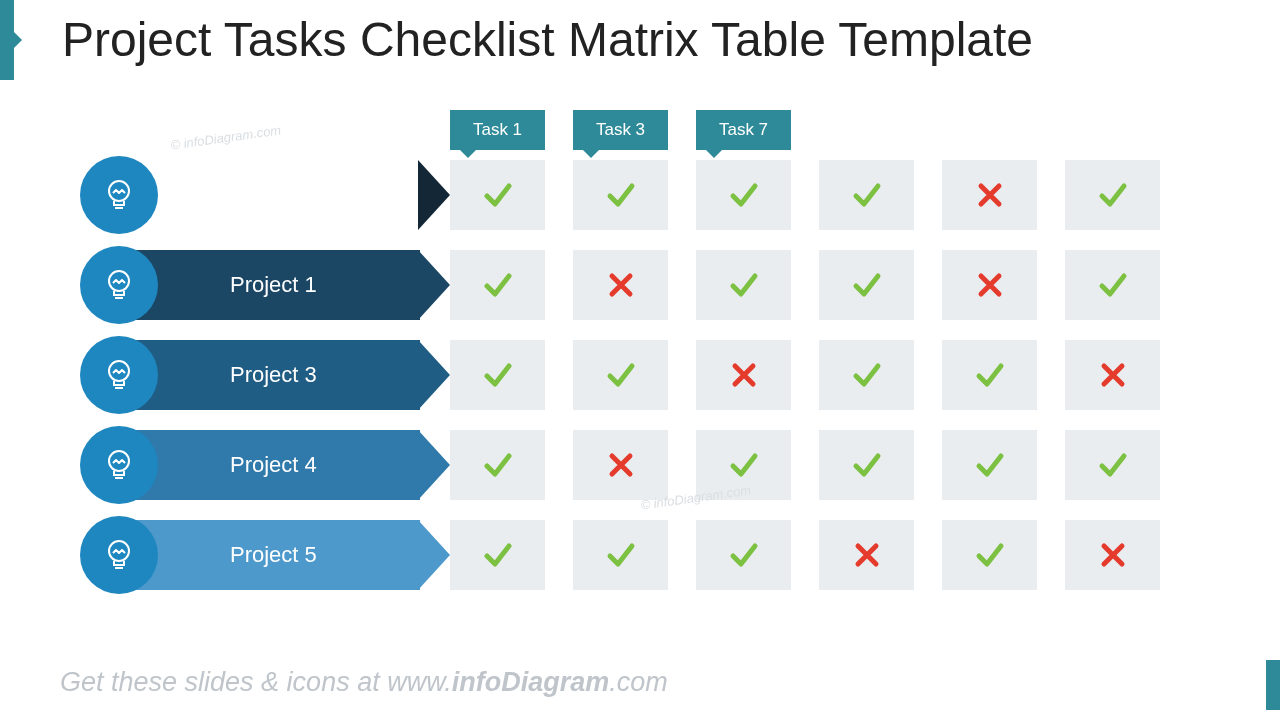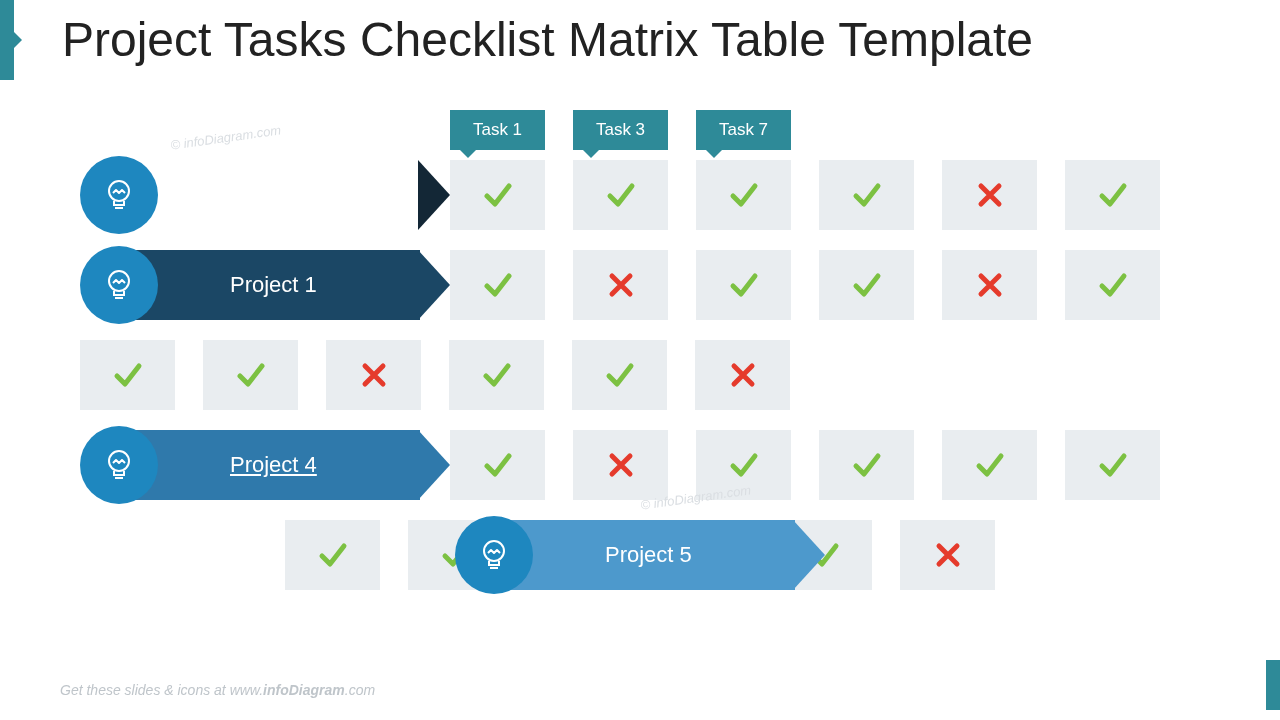--- a/index.html
+++ b/index.html
@@ -12,21 +12,21 @@
 .head-cell{width:95px;height:40px;background:#2e8a98;color:#fff;font-size:17px;display:flex;align-items:center;justify-content:center;position:relative}
 .head-cell:after{content:"";position:absolute;left:10px;bottom:-8px;border-top:8px solid #2e8a98;border-left:8px solid transparent;border-right:8px solid transparent}
 .row{display:flex;align-items:center;height:70px;margin-bottom:20px}
 .label-wrap{position:relative;width:370px;height:70px}
 .circle{position:absolute;left:0;top:-4px;width:78px;height:78px;border-radius:50%;display:flex;align-items:center;justify-content:center;z-index:2}
 .arrow-body{position:absolute;left:40px;top:0;height:70px;width:300px;display:flex;align-items:center;padding-left:110px;color:#fff;font-size:22px;box-sizing:border-box}
 .arrow-head{position:absolute;left:338px;top:0;width:0;height:0;border-top:35px solid transparent;border-bottom:35px solid transparent}
 .cells{display:flex;gap:28px}
 .cell{width:95px;height:70px;background:#e9edf0;display:flex;align-items:center;justify-content:center}
 .strip{position:absolute;left:370px;width:750px;height:70px;background:#c7ced4;z-index:-1}
-.footer{position:absolute;bottom:22px;left:60px;color:#bfc5ca;font-size:14px;font-style:italic}
+.footer{position:absolute;bottom:22px;left:60px;color:#bfc5ca;font-size:27px;font-style:italic}
 .footer b{font-weight:700;font-style:italic}
 .accent-br{position:absolute;right:0;bottom:10px;width:14px;height:50px;background:#2e8a98}
 .wm{position:absolute;color:#dadee2;font-size:13px;font-style:italic;transform:rotate(-8deg);pointer-events:none}
 svg{display:block}
 </style>
 </head>
 <body>
 
 <div class="slide">
   <div class="accent-left"></div>
@@ -155,79 +155,93 @@
               <span>
                 <svg width="34" height="34" viewBox="0 0 34 34">
                   <path d="M6 18 L14 26 L28 8" fill="none" stroke="#7cc142" stroke-width="5" stroke-linecap="round" stroke-linejoin="round"></path>
                 </svg>
               </span>
             </div>
           </div>
         </div>
         <div class="row" style="position: relative;">
           <div class="strip"></div>
-          <div class="cells">
-            <div class="cell">
-              <span>
-                <svg width="34" height="34" viewBox="0 0 34 34">
-                  <path d="M6 18 L14 26 L28 8" fill="none" stroke="#7cc142" stroke-width="5" stroke-linecap="round" stroke-linejoin="round"></path>
-                </svg>
-              </span>
-            </div>
-            <div class="cell">
-              <span>
-                <svg width="34" height="34" viewBox="0 0 34 34">
-                  <path d="M6 18 L14 26 L28 8" fill="none" stroke="#7cc142" stroke-width="5" stroke-linecap="round" stroke-linejoin="round"></path>
-                </svg>
-              </span>
-            </div>
-            <div class="cell">
-              <span>
-                <svg width="30" height="30" viewBox="0 0 30 30">
-                  <path d="M6 6 L24 24 M24 6 L6 24" fill="none" stroke="#e53b2c" stroke-width="5" stroke-linecap="round"></path>
-                </svg>
-              </span>
-            </div>
-            <div class="cell">
-              <span>
-                <svg width="34" height="34" viewBox="0 0 34 34">
-                  <path d="M6 18 L14 26 L28 8" fill="none" stroke="#7cc142" stroke-width="5" stroke-linecap="round" stroke-linejoin="round"></path>
-                </svg>
-              </span>
-            </div>
-            <div class="cell">
-              <span>
-                <svg width="34" height="34" viewBox="0 0 34 34">
-                  <path d="M6 18 L14 26 L28 8" fill="none" stroke="#7cc142" stroke-width="5" stroke-linecap="round" stroke-linejoin="round"></path>
-                </svg>
-              </span>
-            </div>
-            <div class="cell">
-              <span>
-                <svg width="30" height="30" viewBox="0 0 30 30">
-                  <path d="M6 6 L24 24 M24 6 L6 24" fill="none" stroke="#e53b2c" stroke-width="5" stroke-linecap="round"></path>
-                </svg>
-              </span>
-            </div>
-          </div>
-        </div>
-        <div class="row" style="position: relative;">
-          <div class="strip"></div>
-          <div class="label-wrap">
-            <div class="circle" style="background: rgb(30, 135, 191);">
-              <svg width="40" height="40" viewBox="0 0 40 40">
-                <g fill="none" stroke="#fff" stroke-width="2">
-                  <circle cx="20" cy="16" r="10"></circle>
-                  <path d="M15 26 L15 30 L25 30 L25 26"></path>
-                  <path d="M16 33 L24 33"></path>
-                  <path d="M14 18 L17 15 L20 18 L23 15 L26 18" stroke-linejoin="round"></path>
-                </g>
-              </svg>
-            </div>
-            <div class="arrow-body" style="background: rgb(47, 121, 171); text-decoration: underline;">Project 4</div>
+          <div class="label-wrap">
+            <div class="circle" style="background: rgb(30, 135, 191);">
+              <svg width="40" height="40" viewBox="0 0 40 40">
+                <g fill="none" stroke="#fff" stroke-width="2">
+                  <circle cx="20" cy="16" r="10"></circle>
+                  <path d="M15 26 L15 30 L25 30 L25 26"></path>
+                  <path d="M16 33 L24 33"></path>
+                  <path d="M14 18 L17 15 L20 18 L23 15 L26 18" stroke-linejoin="round"></path>
+                </g>
+              </svg>
+            </div>
+            <div class="arrow-body" style="background: rgb(31, 93, 132);">Project 3</div>
+            <div class="arrow-head" style="border-left: 32px solid rgb(31, 93, 132);"></div>
+          </div>
+          <div class="cells">
+            <div class="cell">
+              <span>
+                <svg width="34" height="34" viewBox="0 0 34 34">
+                  <path d="M6 18 L14 26 L28 8" fill="none" stroke="#7cc142" stroke-width="5" stroke-linecap="round" stroke-linejoin="round"></path>
+                </svg>
+              </span>
+            </div>
+            <div class="cell">
+              <span>
+                <svg width="34" height="34" viewBox="0 0 34 34">
+                  <path d="M6 18 L14 26 L28 8" fill="none" stroke="#7cc142" stroke-width="5" stroke-linecap="round" stroke-linejoin="round"></path>
+                </svg>
+              </span>
+            </div>
+            <div class="cell">
+              <span>
+                <svg width="30" height="30" viewBox="0 0 30 30">
+                  <path d="M6 6 L24 24 M24 6 L6 24" fill="none" stroke="#e53b2c" stroke-width="5" stroke-linecap="round"></path>
+                </svg>
+              </span>
+            </div>
+            <div class="cell">
+              <span>
+                <svg width="34" height="34" viewBox="0 0 34 34">
+                  <path d="M6 18 L14 26 L28 8" fill="none" stroke="#7cc142" stroke-width="5" stroke-linecap="round" stroke-linejoin="round"></path>
+                </svg>
+              </span>
+            </div>
+            <div class="cell">
+              <span>
+                <svg width="34" height="34" viewBox="0 0 34 34">
+                  <path d="M6 18 L14 26 L28 8" fill="none" stroke="#7cc142" stroke-width="5" stroke-linecap="round" stroke-linejoin="round"></path>
+                </svg>
+              </span>
+            </div>
+            <div class="cell">
+              <span>
+                <svg width="30" height="30" viewBox="0 0 30 30">
+                  <path d="M6 6 L24 24 M24 6 L6 24" fill="none" stroke="#e53b2c" stroke-width="5" stroke-linecap="round"></path>
+                </svg>
+              </span>
+            </div>
+          </div>
+        </div>
+        <div class="row" style="position: relative;">
+          <div class="strip"></div>
+          <div class="label-wrap">
+            <div class="circle" style="background: rgb(30, 135, 191);">
+              <svg width="40" height="40" viewBox="0 0 40 40">
+                <g fill="none" stroke="#fff" stroke-width="2">
+                  <circle cx="20" cy="16" r="10"></circle>
+                  <path d="M15 26 L15 30 L25 30 L25 26"></path>
+                  <path d="M16 33 L24 33"></path>
+                  <path d="M14 18 L17 15 L20 18 L23 15 L26 18" stroke-linejoin="round"></path>
+                </g>
+              </svg>
+            </div>
+            <div class="arrow-body" style="background: rgb(47, 121, 171);">Project 4</div>
             <div class="arrow-head" style="border-left: 32px solid rgb(47, 121, 171);"></div>
           </div>
           <div class="cells">
             <div class="cell">
               <span>
                 <svg width="34" height="34" viewBox="0 0 34 34">
                   <path d="M6 18 L14 26 L28 8" fill="none" stroke="#7cc142" stroke-width="5" stroke-linecap="round" stroke-linejoin="round"></path>
                 </svg>
               </span>
             </div>
@@ -261,21 +275,21 @@
             </div>
             <div class="cell">
               <span>
                 <svg width="34" height="34" viewBox="0 0 34 34">
                   <path d="M6 18 L14 26 L28 8" fill="none" stroke="#7cc142" stroke-width="5" stroke-linecap="round" stroke-linejoin="round"></path>
                 </svg>
               </span>
             </div>
           </div>
         </div>
-        <div class="row" style="position: relative; flex-direction: column;">
+        <div class="row" style="position: relative;">
           <div class="strip"></div>
           <div class="label-wrap">
             <div class="circle" style="background: rgb(30, 135, 191);">
               <svg width="40" height="40" viewBox="0 0 40 40">
                 <g fill="none" stroke="#fff" stroke-width="2">
                   <circle cx="20" cy="16" r="10"></circle>
                   <path d="M15 26 L15 30 L25 30 L25 26"></path>
                   <path d="M16 33 L24 33"></path>
                   <path d="M14 18 L17 15 L20 18 L23 15 L26 18" stroke-linejoin="round"></path>
                 </g>

